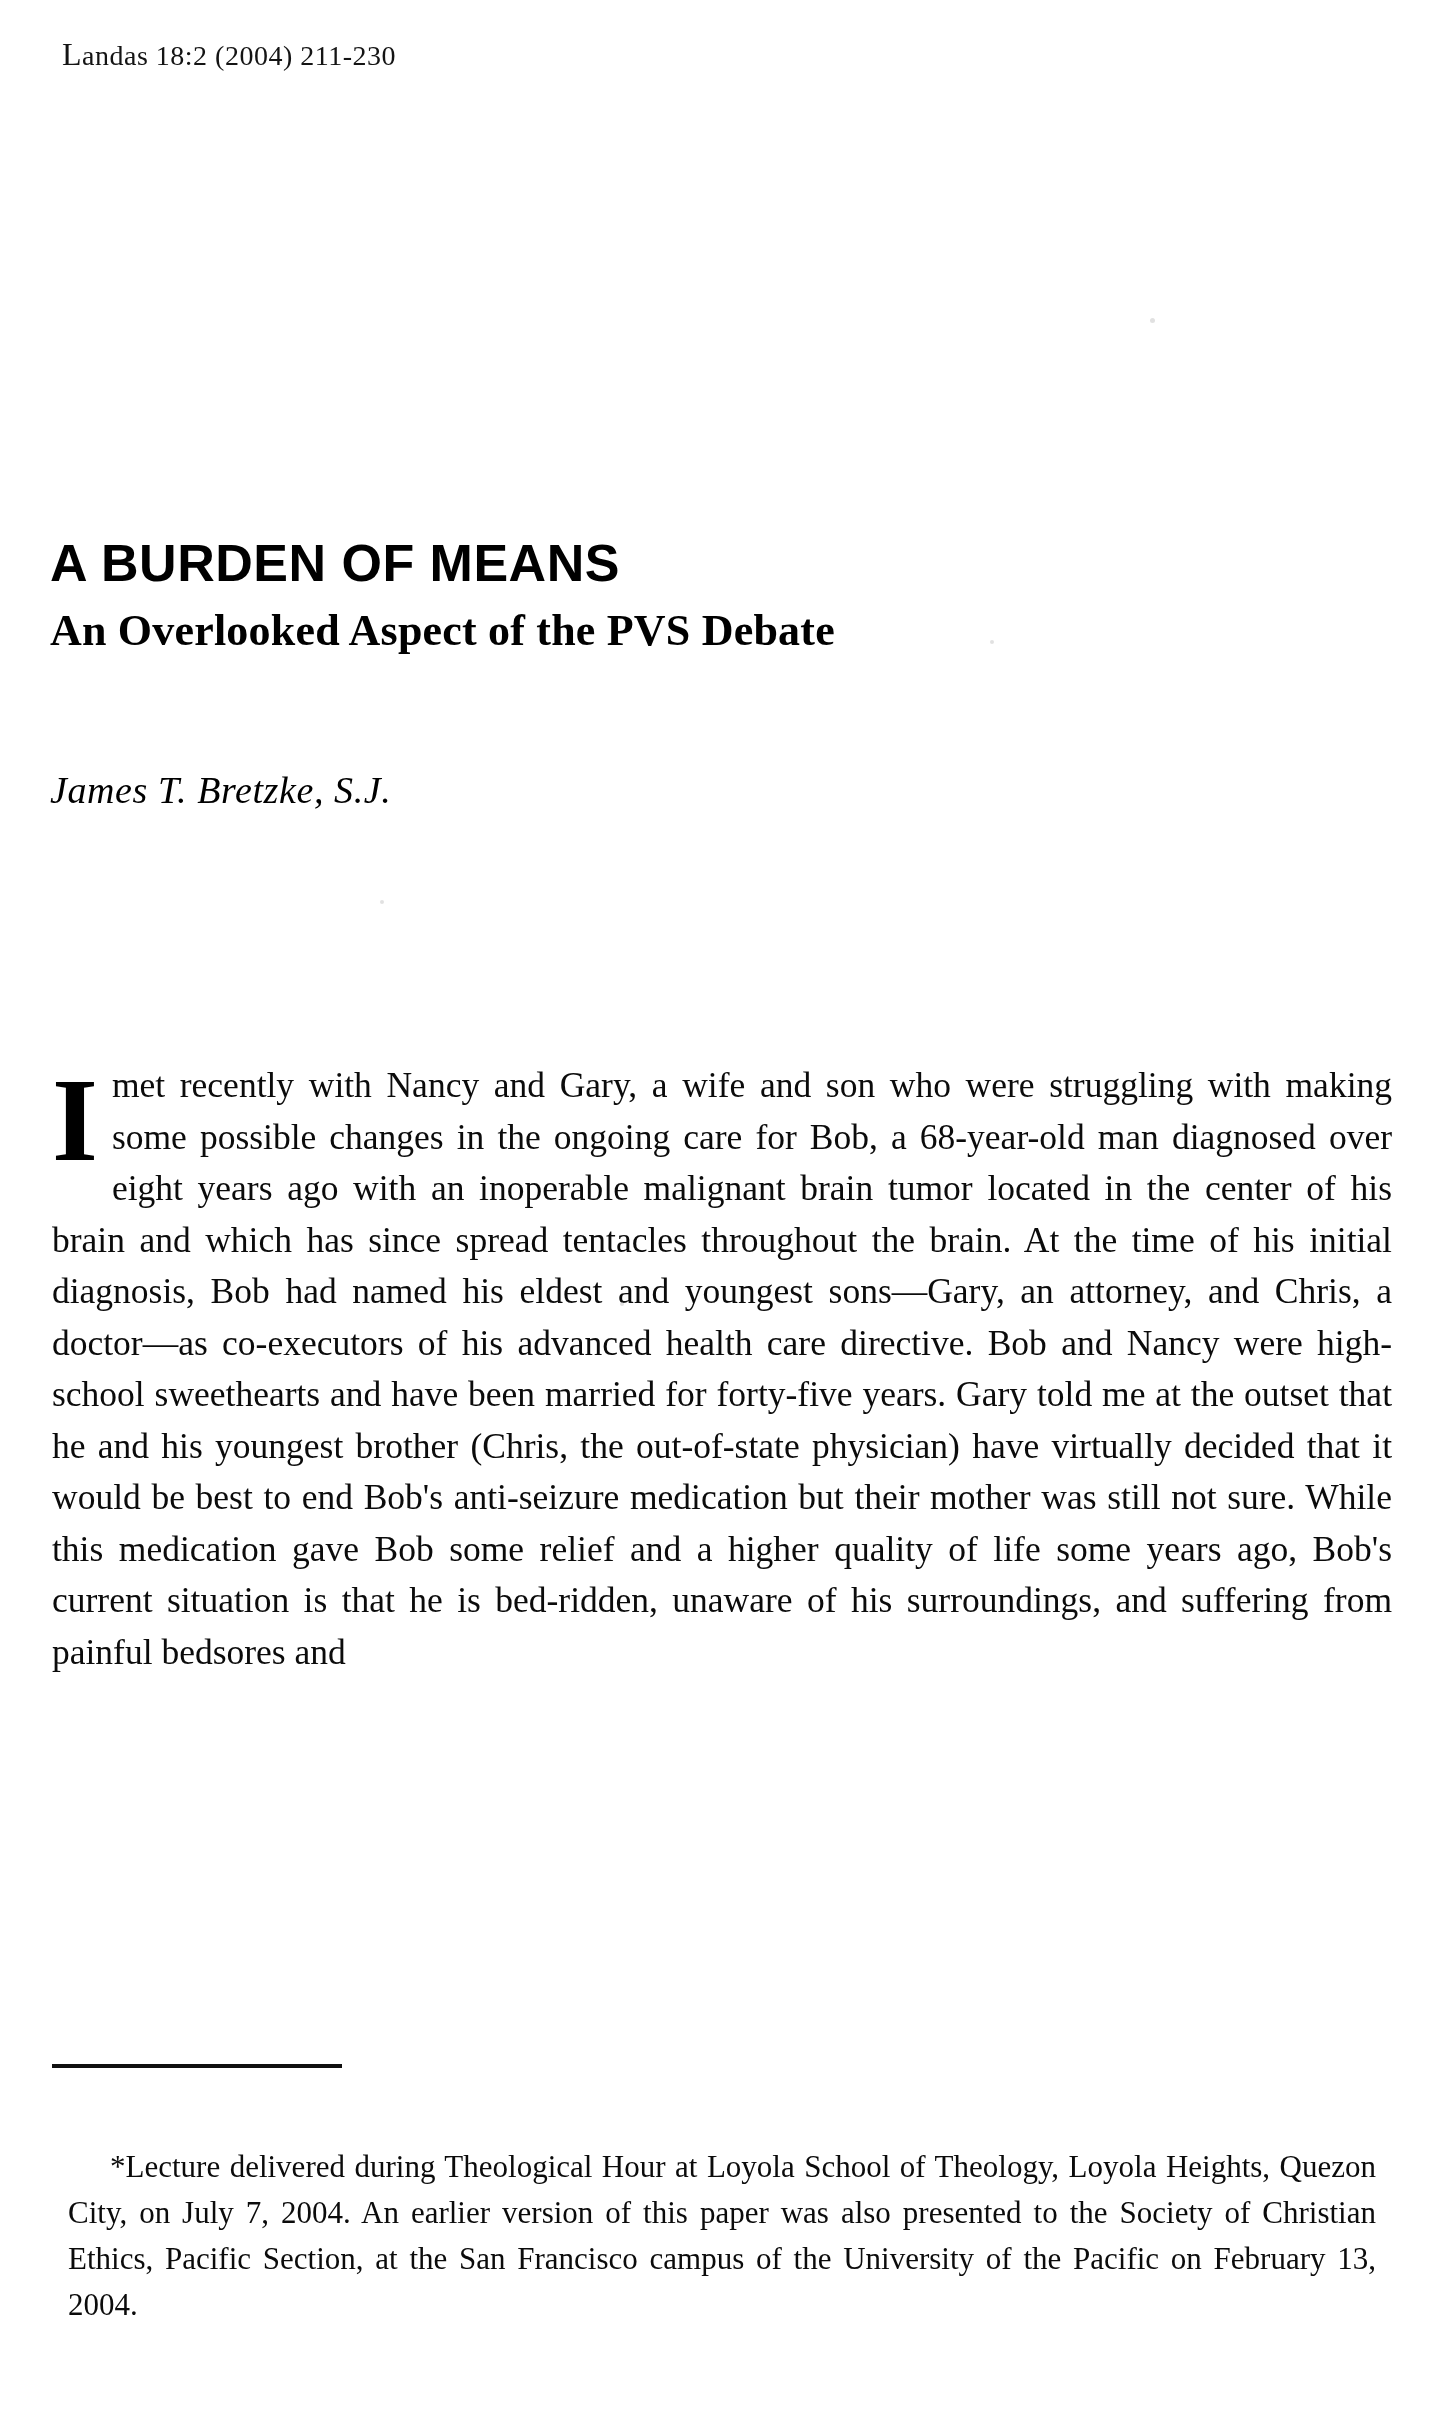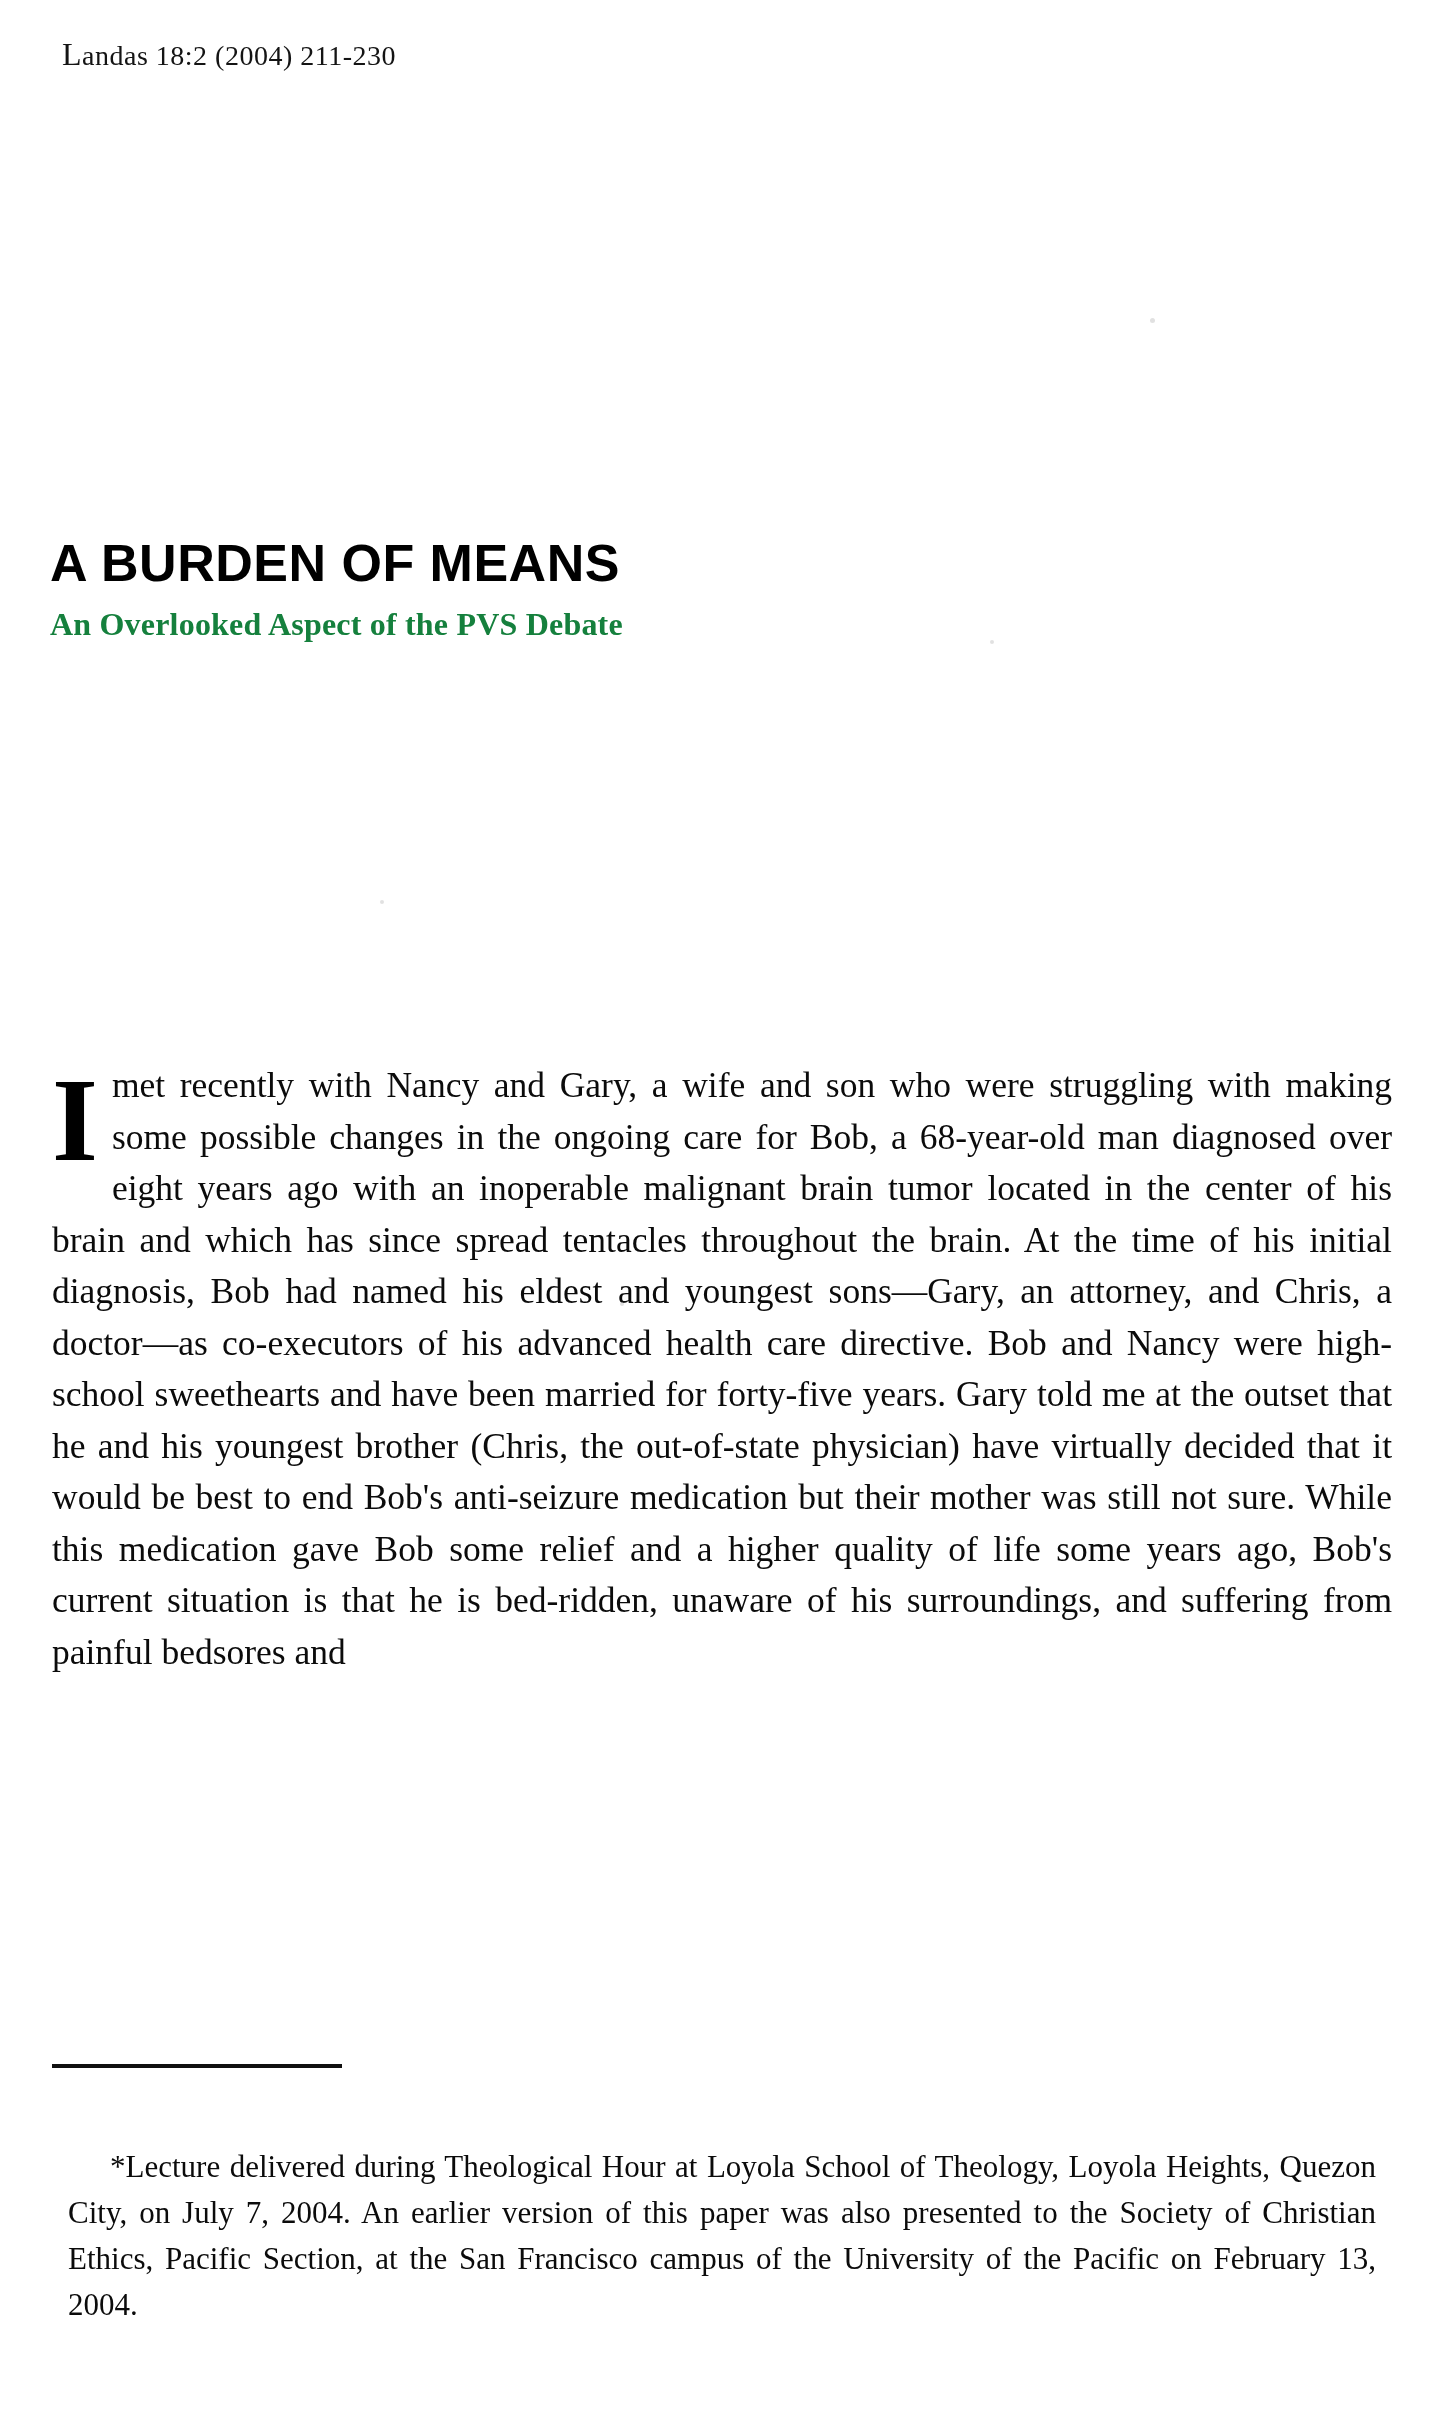--- a/index.html
+++ b/index.html
@@ -44,24 +44,24 @@
     font-weight: bold;
     font-size: 52px;
     letter-spacing: 0.5px;
     line-height: 1.12;
     color: #000;
     margin: 4px 0 14px 0;
   }
   .title-sub {
     font-family: "Liberation Serif", serif;
     font-weight: bold;
-    font-size: 32px;
+    font-size: 44px;
     letter-spacing: 0.2px;
     line-height: 1.15;
-    color: #15803d;
+    color: #000000;
     margin: 0;
   }
   .author {
     position: absolute;
     left: 50px;
     top: 768px;
     font-family: "Liberation Serif", serif;
     font-style: italic;
     font-size: 38px;
     letter-spacing: 0.6px;
@@ -130,20 +130,21 @@
 
   <div class="running-head">
     <span class="lead">L</span><span>andas  18:2 (2004)  211-230</span>
   </div>
 
   <div class="title-block">
     <h1 class="title-main">A BURDEN OF MEANS</h1>
     <h2 class="title-sub">An Overlooked Aspect of the PVS Debate</h2>
   </div>
 
+  <div class="author">James T. Bretzke, S.J.</div>
 
   <div class="body-block">
     <p class="body-text"><span class="dropcap">I</span><span>met recently with Nancy and Gary, a wife and son who were struggling with making some possible changes in the ongoing care for Bob, a 68-year-old man diagnosed over eight years ago with an inoperable malignant brain tumor located in the center of his brain and which has since spread tentacles throughout the brain. At the time of his initial diagnosis, Bob had named his eldest and youngest sons—Gary, an attorney, and Chris, a doctor—as co-executors of his advanced health care directive. Bob and Nancy were high-school sweethearts and have been married for forty-five years. Gary told me at the outset that he and his youngest brother (Chris, the out-of-state physician) have virtually decided that it would be best to end Bob's anti-seizure medication but their mother was still not sure. While this medication gave Bob some relief and a higher quality of life some years ago, Bob's current situation is that he is bed-ridden, unaware of his surroundings, and suffering from painful bedsores and</span></p>
   </div>
 
   <div class="footnote-rule"></div>
 
   <div class="footnote">
     <p>*Lecture delivered during Theological Hour at Loyola School of Theology, Loyola Heights, Quezon City, on July 7, 2004. An earlier version of this paper was also presented to the Society of Christian Ethics, Pacific Section, at the San Francisco campus of the University of the Pacific on February 13, 2004.</p>
   </div>

